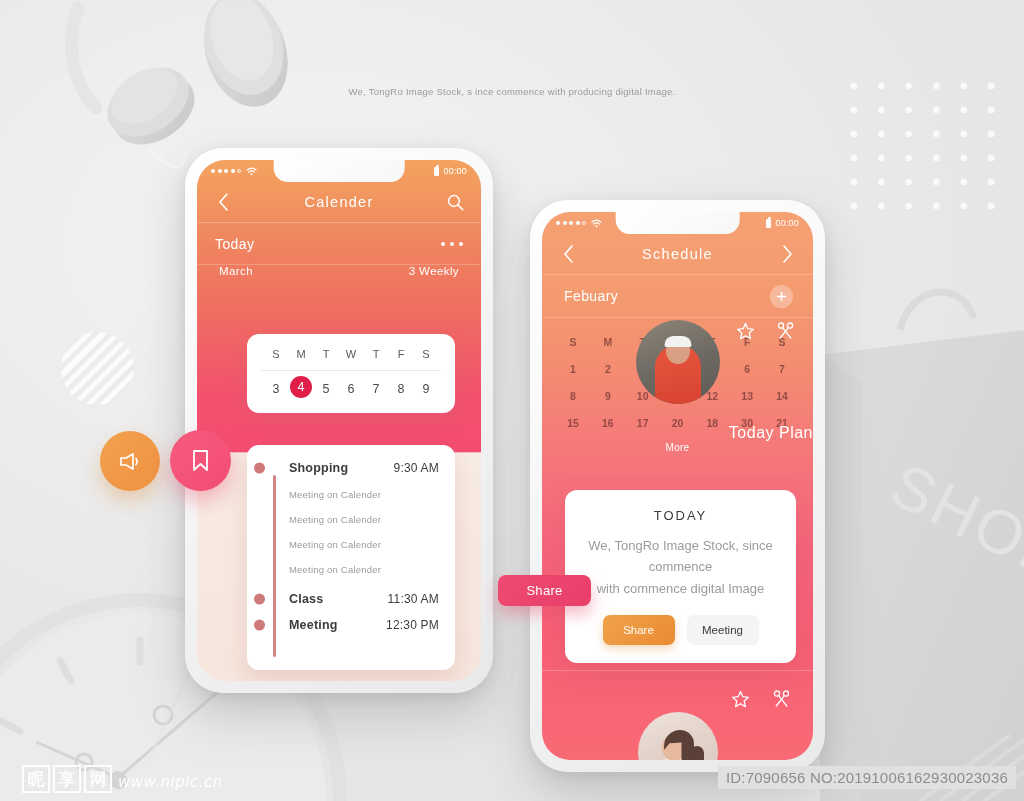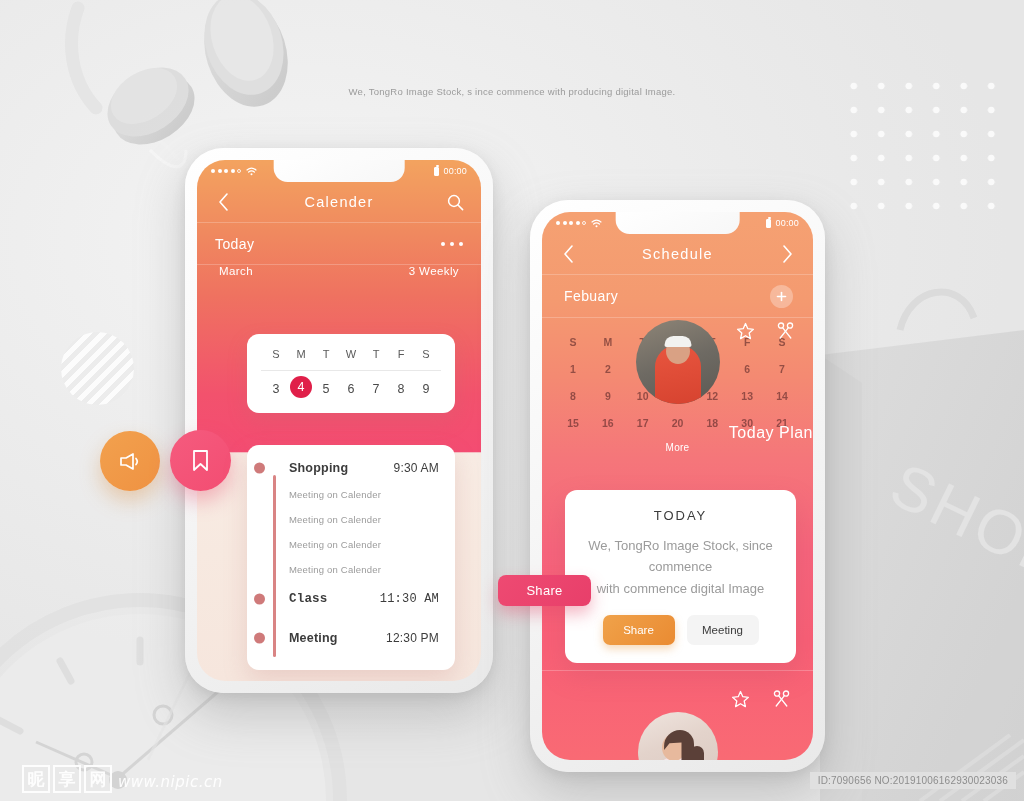--- a/index.html
+++ b/index.html
@@ -308,21 +308,21 @@
   .wm-cn { display: flex; gap: 3px; }
   .wm-cn span {
     display: inline-flex; align-items: center; justify-content: center;
     width: 28px; height: 28px; border: 2px solid #fff; color: #fff;
     font-size: 17px; font-weight: 700; font-family: "DejaVu Sans", sans-serif;
     background: rgba(225,225,225,.25);
   }
   .wm-url { color: #ffffff; font-size: 15px; font-style: italic; font-family: "DejaVu Sans", sans-serif; letter-spacing: .5px; padding-bottom: 2px; }
   .id-badge {
     position: absolute; right: 8px; bottom: 12px;
-    background: #e0e0e0; color: #8d8d8d; font-size: 10px;
+    background: #e0e0e0; color: #8d8d8d; font-size: 15px;
     padding: 3px 8px; letter-spacing: .2px;
   }
 
   svg { display: block; overflow: visible; }
 </style>
 </head>
 <body>
 
 <div id="scene">
 
@@ -492,21 +492,21 @@
         <span class="bullet"></span>
         <span class="ttl">Shopping</span>
         <span class="tm">9:30 AM</span>
       </div>
 
       <div class="sub" style="margin-bottom:14px;">Meeting on Calender</div>
       <div class="sub" style="margin-bottom:14px;">Meeting on Calender</div>
       <div class="sub" style="margin-bottom:14px;">Meeting on Calender</div>
       <div class="sub" style="margin-bottom:17px;">Meeting on Calender</div>
 
-      <div class="sched-main" style="margin-bottom:25px;font-family:Liberation Mono, monospace;">
+      <div class="sched-main" style="margin-bottom:12px;">
         <span class="bullet"></span>
         <span class="ttl">Class</span>
         <span class="tm">11:30 AM</span>
       </div>
 
       <div class="sched-main">
         <span class="bullet"></span>
         <span class="ttl">Meeting</span>
         <span class="tm">12:30 PM</span>
       </div>

